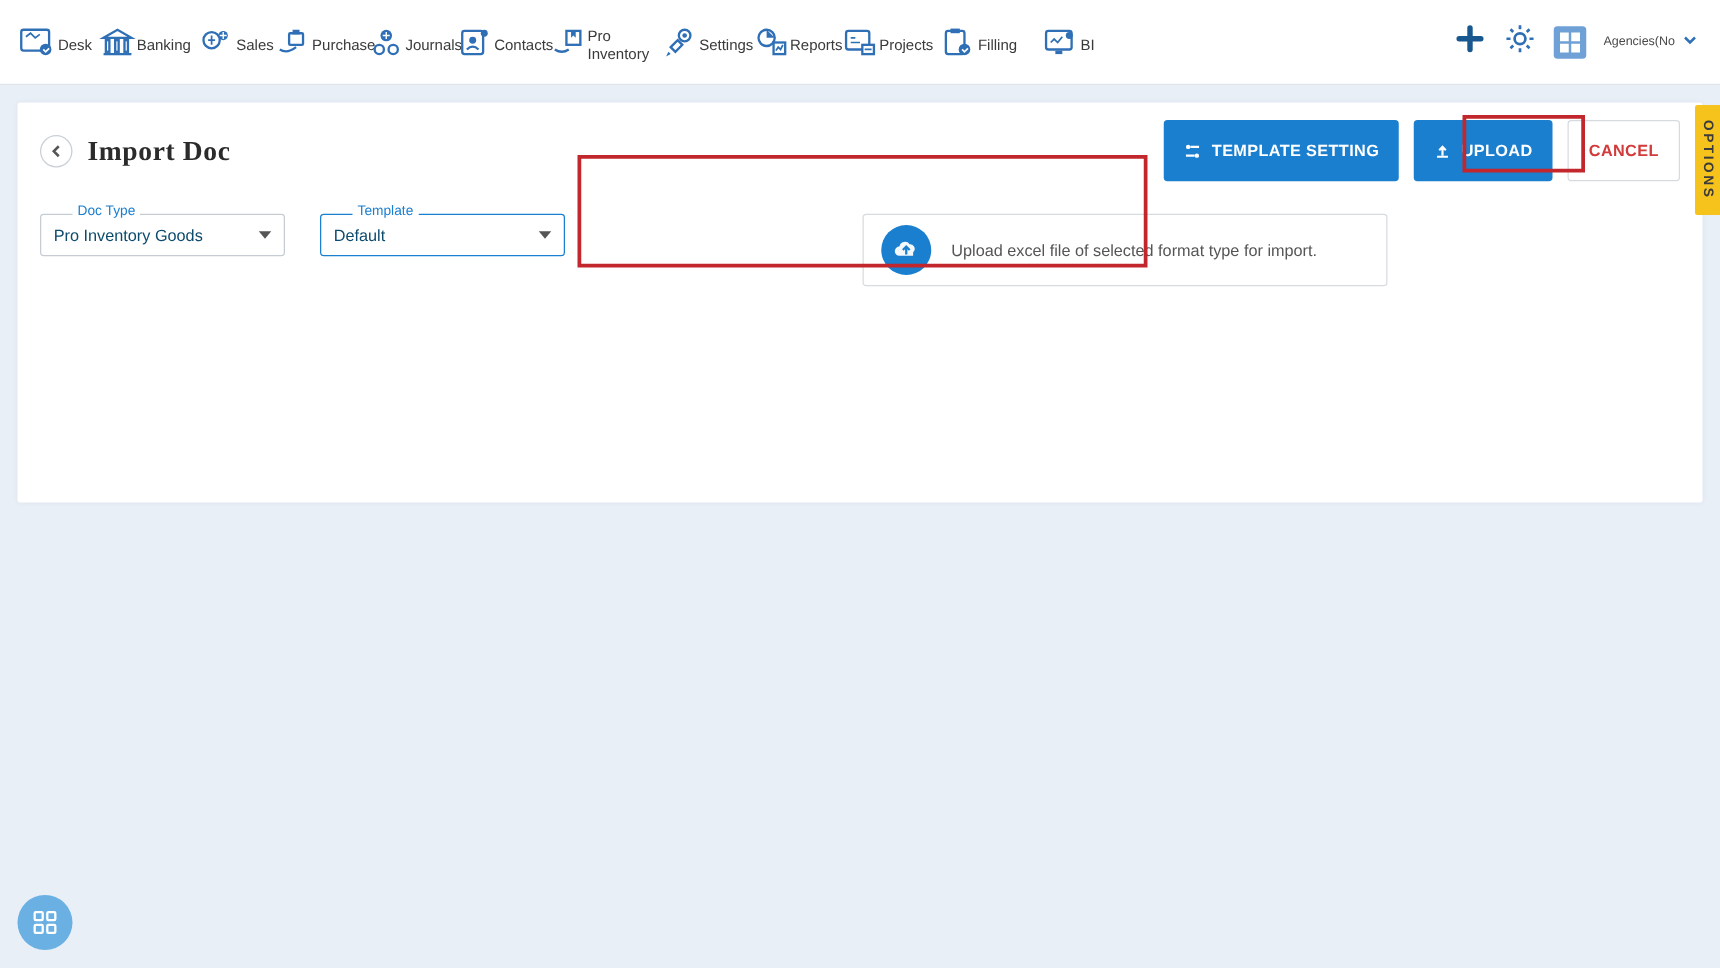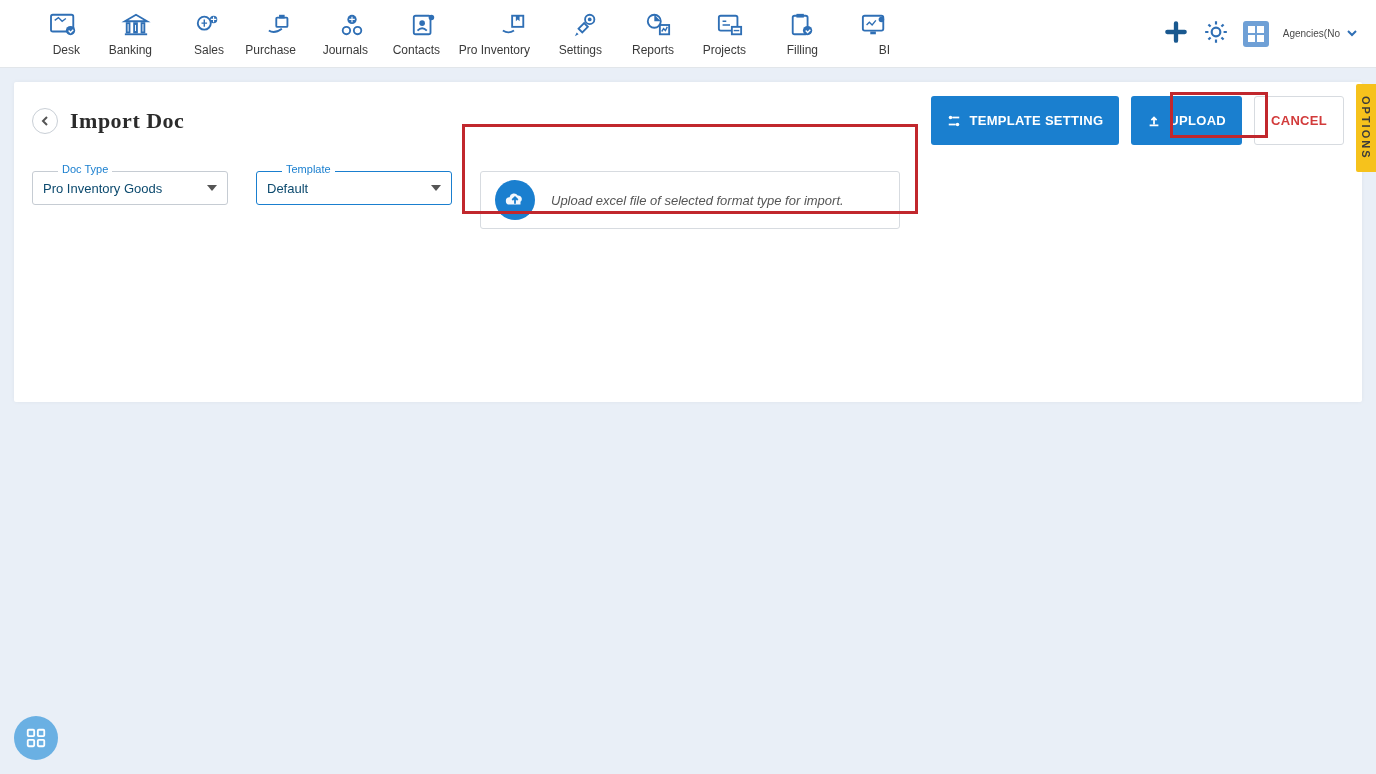--- a/index.html
+++ b/index.html
@@ -20,22 +20,21 @@
     align-items: center;
     padding: 0 8px;
     border-bottom: 1px solid #e2e6ea;
   }
   .nav-items {
     display: flex;
     gap: 0;
   }
   .nav-item {
     display: flex;
-    flex-direction: column;
-    align-items: flex-end;
+    align-items: center;
     justify-content: center;
     width: 72px;
     cursor: pointer;
     padding: 6px 0;
   }
   .nav-item .icon-box {
     width: 32px;
     height: 28px;
     display: flex;
     align-items: center;
@@ -159,21 +158,21 @@
   .field.active .fbox { border-color:#1a7fcf; }
   .field .fbox .caret {
     border-left:5px solid transparent;
     border-right:5px solid transparent;
     border-top:6px solid #555;
   }
 
   
   .upload-outer {
     position: relative;
-    font-style: italic;
+    margin-left: 210px;
   }
   .upload-panel {
     border:1px solid #d7dbe0;
     border-radius:3px;
     width: 420px;
     height: 58px;
     display:flex;
     align-items:center;
     padding: 0 14px;
     gap: 16px;

